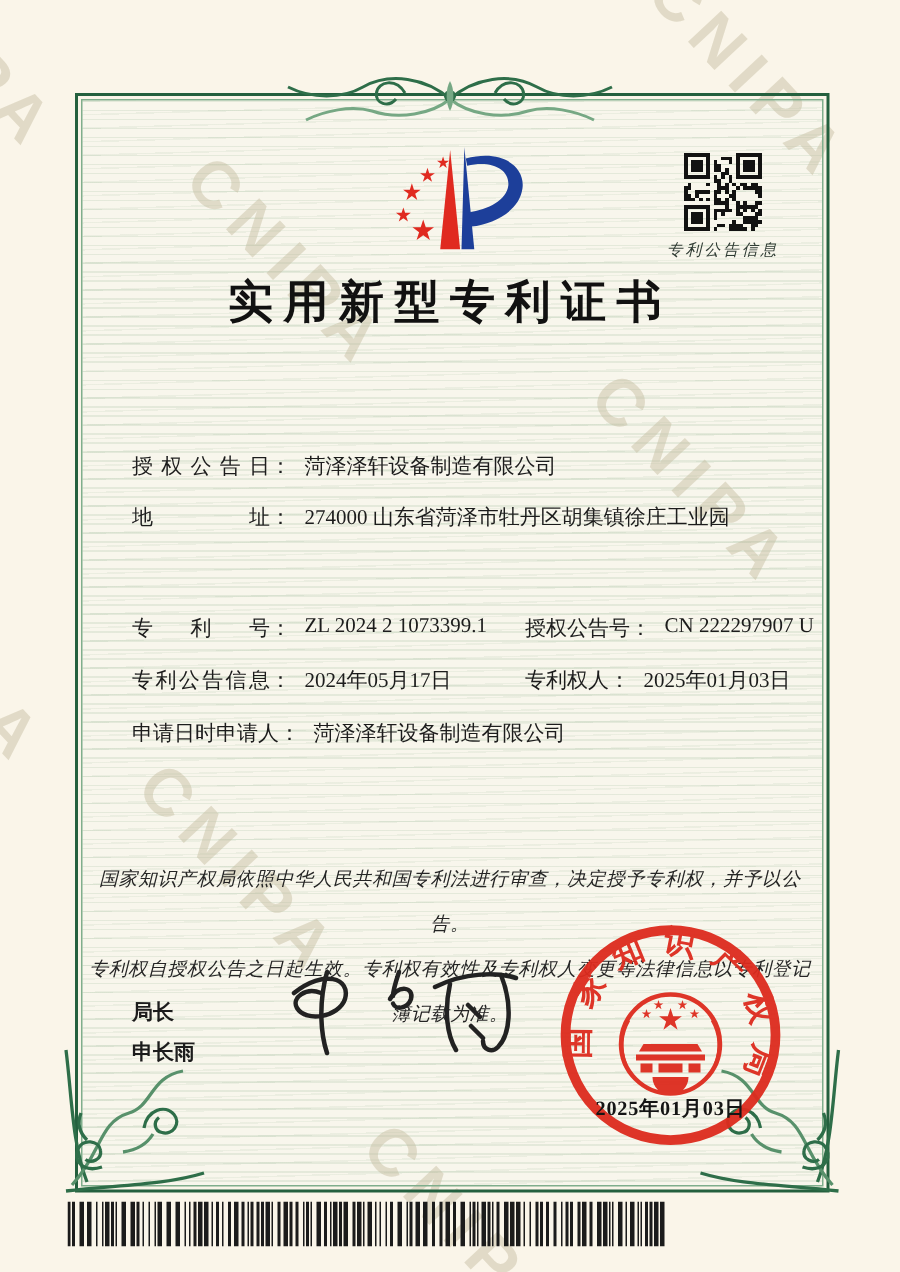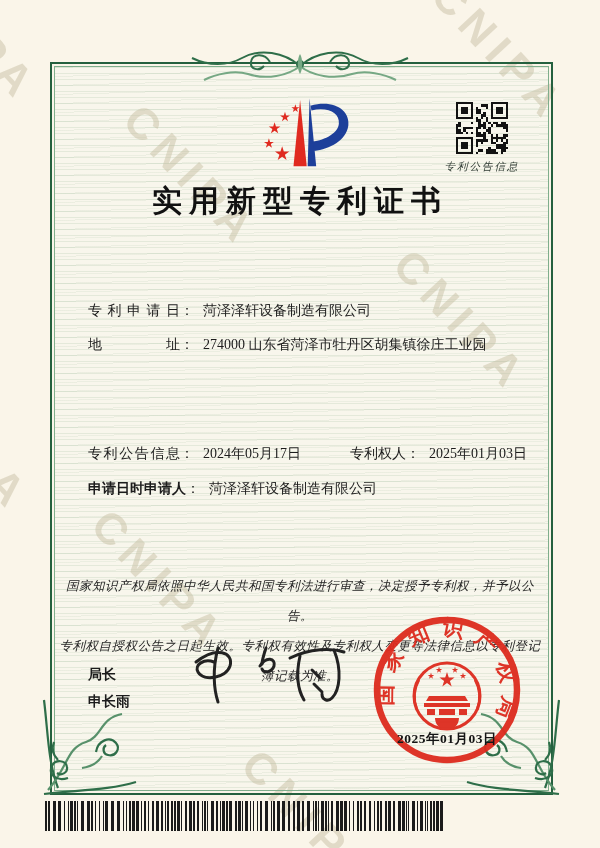--- a/index.html
+++ b/index.html
@@ -25,21 +25,21 @@
   .logo{position:absolute;left:250px;top:94px;width:104px;height:82px;z-index:4;}
   .qr{position:absolute;left:456px;top:102px;width:52px;height:52px;z-index:4;}
   .qr svg{width:100%;height:100%;}
   .qr-caption{position:absolute;left:438px;top:160px;width:88px;text-align:center;
       font-size:10.5px;font-style:italic;letter-spacing:2px;color:#2f3b33;z-index:4;}
   .title{position:absolute;left:0;right:0;top:181px;text-align:center;font-size:30px;
       font-weight:700;letter-spacing:7px;color:#111;z-index:4;}
   
   .row{position:absolute;left:88px;right:50px;height:20px;font-size:14px;z-index:4;}
   .lab{display:inline-block;width:92px;text-align:justify;text-align-last:justify;vertical-align:top;}
-  .lab.wide{width:auto;text-align-last:auto;font-weight:bold;}
+  .lab.wide{width:auto;text-align-last:auto;}
   .colon{display:inline-block;vertical-align:top;}
   .val{margin-left:9px;vertical-align:top;}
   .pair2{position:absolute;left:262px;top:0;white-space:nowrap;}
   .pair2 .lab{width:auto;text-align-last:auto;}
   
   .statement{position:absolute;left:58px;right:58px;top:571px;text-align:center;z-index:4;
       font-size:12.5px;font-style:italic;line-height:30px;letter-spacing:0.5px;color:#252525;}
   
   .signer{position:absolute;left:88px;top:666px;z-index:4;
       font-family:"Liberation Sans","DejaVu Sans",sans-serif;font-size:14px;font-weight:600;}
@@ -357,24 +357,28 @@
         <rect x="14" y="20" width="1" height="1" fill="#121212"></rect>
         <rect x="15" y="20" width="1" height="1" fill="#121212"></rect>
         <rect x="16" y="20" width="1" height="1" fill="#121212"></rect>
         <rect x="18" y="20" width="1" height="1" fill="#121212"></rect>
       </svg></div>
   <div class="qr-caption">专利公告信息</div>
 
   <div class="title">实用新型专利证书</div>
 
   <div class="row" style="top:302px">
-    <span class="lab">专利申请日</span><span class="colon">：</span><span class="val">菏泽泽轩设备制造有限公司</span>
+    <span class="lab">授权公告日</span><span class="colon">：</span><span class="val">菏泽泽轩设备制造有限公司</span>
   </div>
   <div class="row" style="top:336px">
     <span class="lab">地址</span><span class="colon">：</span><span class="val">274000 山东省菏泽市牡丹区胡集镇徐庄工业园</span>
+  </div>
+  <div class="row" style="top:410px">
+    <span class="lab">专利号</span><span class="colon">：</span><span class="val">ZL 2024 2 1073399.1</span>
+    <span class="pair2"><span class="lab">授权公告号</span><span class="colon">：</span><span class="val">CN 222297907 U</span></span>
   </div>
   <div class="row" style="top:445px">
     <span class="lab">专利公告信息</span><span class="colon">：</span><span class="val">2024年05月17日</span>
     <span class="pair2"><span class="lab">专利权人</span><span class="colon">：</span><span class="val">2025年01月03日</span></span>
   </div>
   <div class="row" style="top:480px">
     <span class="lab wide">申请日时申请人</span><span class="colon">：</span><span class="val">菏泽泽轩设备制造有限公司</span>
   </div>
 
   <div class="statement">

